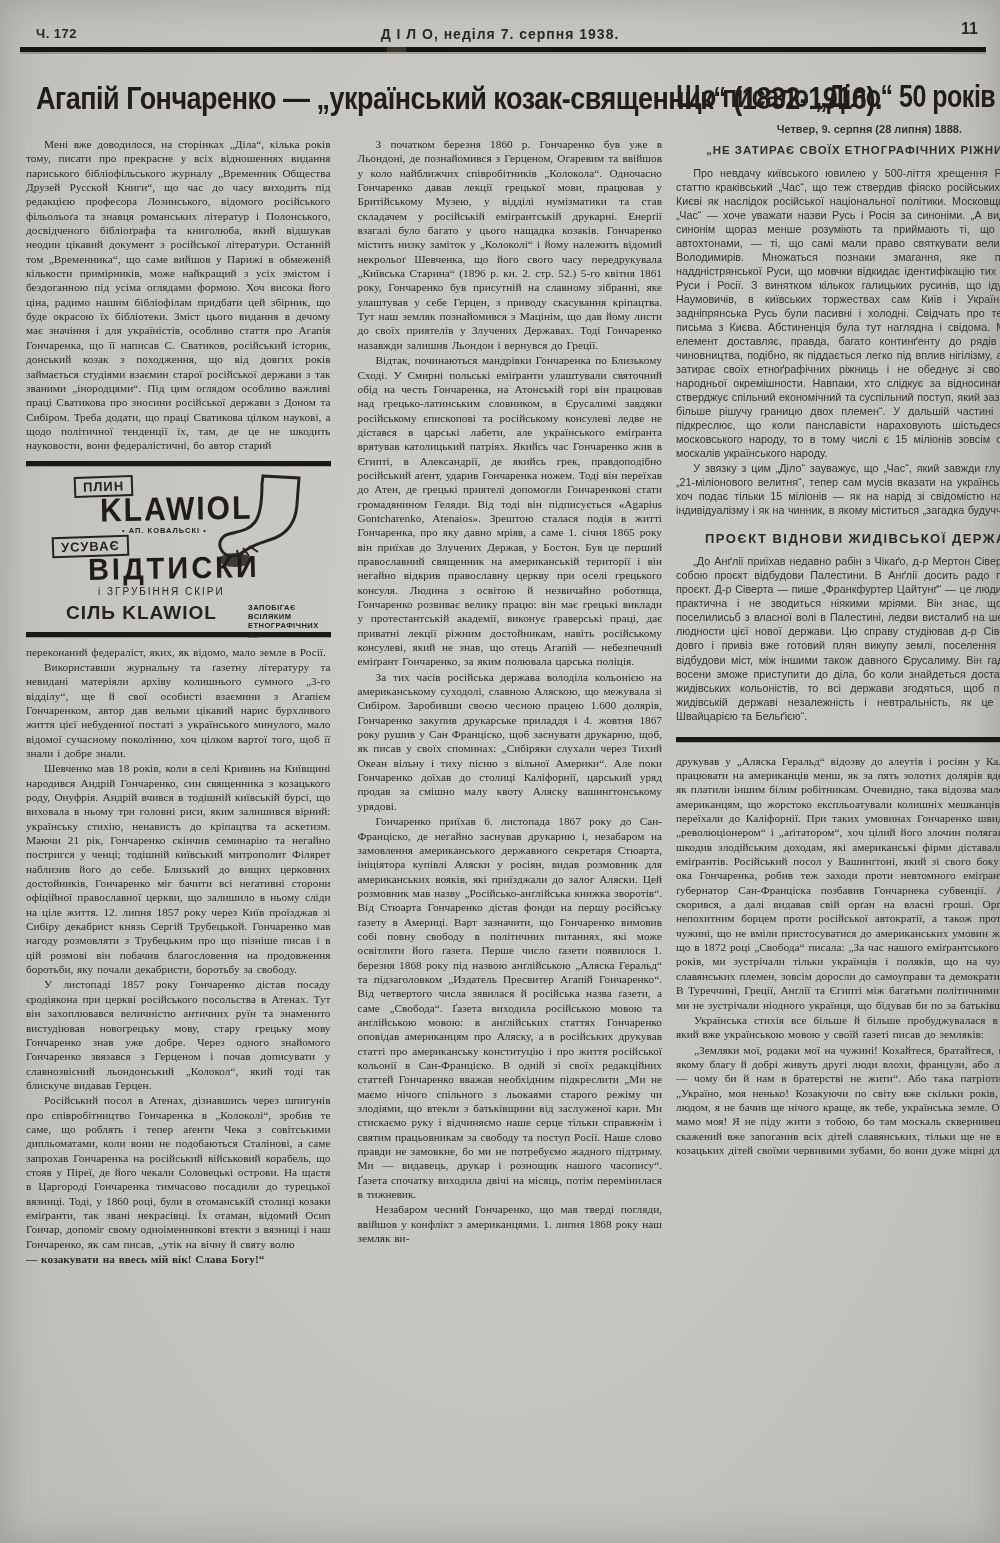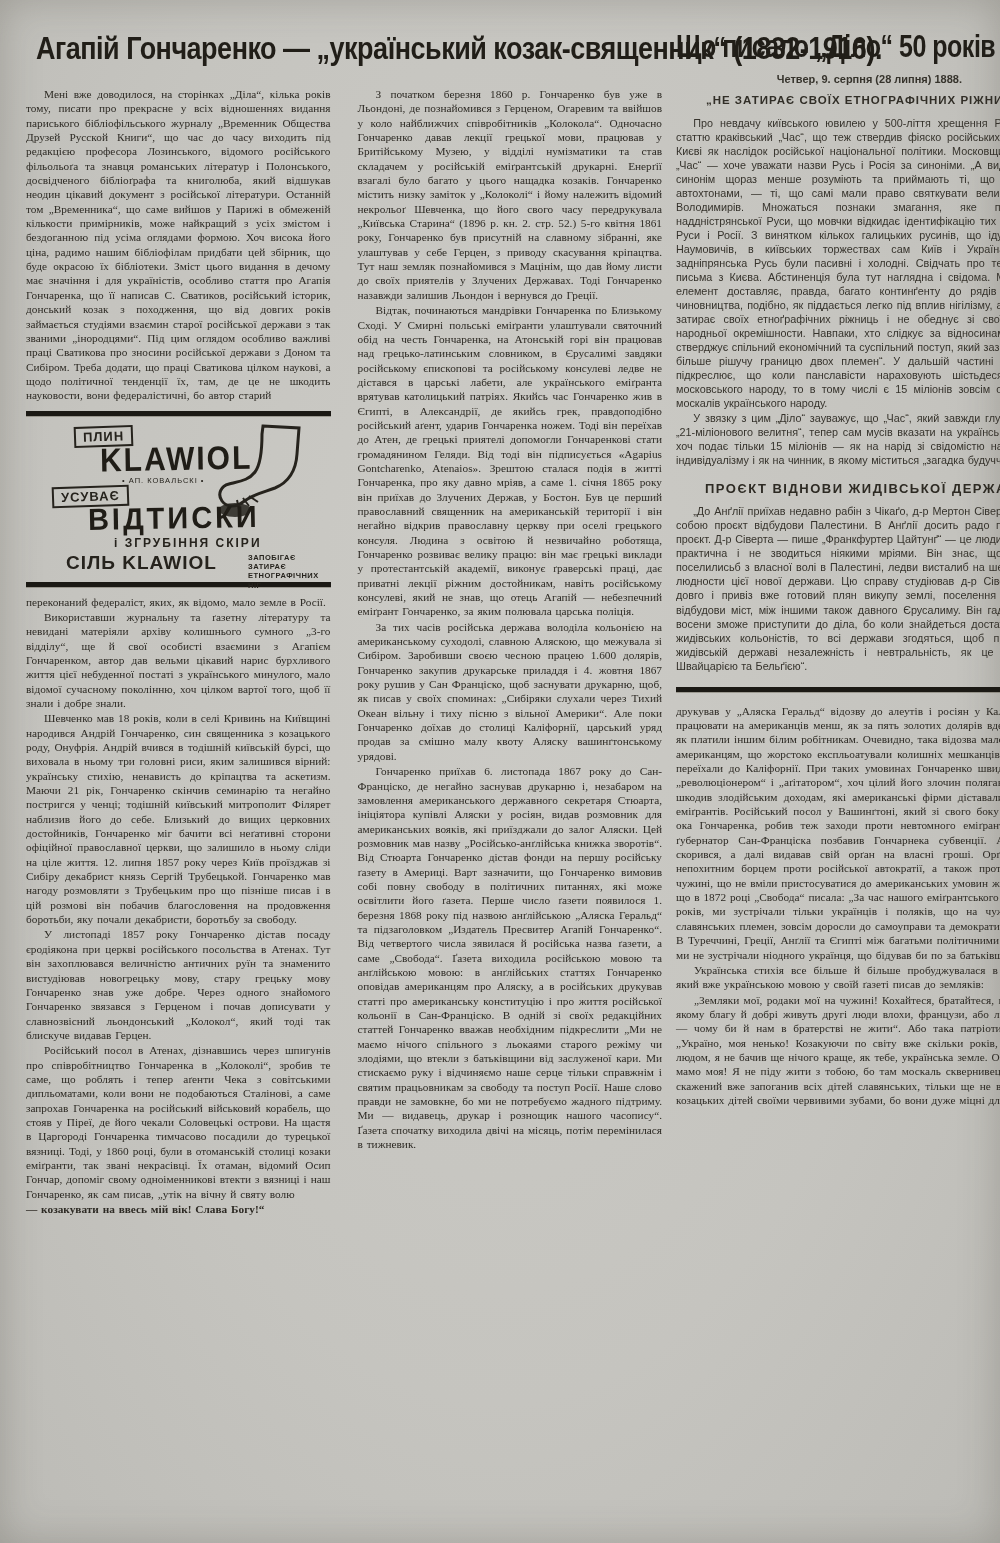--- a/index.html
+++ b/index.html
@@ -57,35 +57,41 @@
     text-align:center; letter-spacing:1.5px; margin:14px 0 8px 0; color:#2d2a23;}
   
   .ad{ position:relative; height:150px; margin:4px 0 2px 0; color:#26231d;
     font-family:"Liberation Sans",sans-serif; }
   .ad .badge{ display:inline-block; border:2.5px solid #26231d; padding:1px 7px;
     font-weight:bold; font-size:13px; letter-spacing:1px; background:rgba(200,199,194,.4);
     transform:rotate(-2deg);}
   .ad .plyn{ position:absolute; left:48px; top:2px;}
   .ad .brand{ position:absolute; left:74px; top:18px; font-size:30px; font-weight:bold;
     letter-spacing:2px; transform:scaleY(1.1) rotate(-1deg); color:#201d17;}
-  .ad .subbrand{ position:absolute; left:96px; top:52px; font-size:7.5px; font-weight:normal; letter-spacing:1px;}
+  .ad .subbrand{ position:absolute; left:96px; top:52px; font-size:7.5px; font-weight:bold; letter-spacing:1px;}
   .ad .usuvaye{ position:absolute; left:26px; top:62px;}
   .ad .vidtysky{ position:absolute; left:62px; top:78px; font-size:29px; font-weight:bold;
     letter-spacing:3px; transform:scaleY(1.05) rotate(-1deg); color:#201d17;}
-  .ad .zhrub{ position:absolute; left:88px; top:112px; font-size:12px; font-weight:bold; letter-spacing:2px;}
+  .ad .zhrub{ position:absolute; left:72px; top:112px; font-size:10px; font-weight:normal; letter-spacing:2px;}
   .ad .salt{ position:absolute; left:40px; top:128px; font-size:19px; font-weight:bold; letter-spacing:1px;}
   .ad .saltnote{ position:absolute; left:222px; top:129px; font-size:7.5px; font-weight:bold;
     line-height:1.25; letter-spacing:.5px;}
   .ad svg.foot{ position:absolute; right:26px; top:0;}
 </style>
 </head>
 <body>
 
 <div class="page">
 
+  <header class="masthead">
+    <span class="issue">Ч. 172</span>
+    <span class="mast-title">Д І Л О,  неділя 7. серпня 1938.</span>
+    <span class="pageno">11</span>
+    <div class="mast-rule"></div>
+  </header>
 
   <main class="content">
 
     <section class="main-article">
       <h1 class="headline">Агапій Гончаренко — „український козак-священник“ (1832-1916).</h1>
       <div class="cols">
 
         <div class="col">
           <div>
               <p class="para">Мені вже доводилося, на сторінках „Діла“, кілька років тому, писати про прекрасне у всіх відношеннях видання париського бібліофільського журналу „Временник Общества Друзей Русской Книги“, що час до часу виходить під редакцією професора Лозинського, відомого російського фільольоґа та знавця романських літератур і Полонського, досвідченого бібліоґрафа та книголюба, який відшукав неодин цікавий документ з російської літератури. Останній том „Временника“, що саме вийшов у Парижі в обмеженій кількости примірників, може найкращий з усіх змістом і бездоганною під усіма оглядами формою. Хоч висока його ціна, радимо нашим бібліофілам придбати цей збірник, що буде окрасою їх бібліотеки. Зміст цього видання в дечому має значіння і для україністів, особливо стаття про Агапія Гончаренка, що її написав С. Сватиков, російський історик, донський козак з походження, що від довгих років займається студіями взаємин старої російської держави з так званими „інородцями“. Під цим оглядом особливо важливі праці Сватикова про зносини російської держави з Доном та Сибіром. Треба додати, що праці Сватикова цілком наукові, а щодо політичної тенденції їх, там, де це не шкодить науковости, вони федералістичні, бо автор старий</p>
@@ -99,21 +105,21 @@
             <svg class="foot" width="92" height="96" viewBox="0 0 92 96">
               <path d="M50,2 L86,4 L84,30 C83,46 76,58 62,64 C52,68 40,70 30,78 C24,83 14,84 9,77 C4,70 8,62 16,60 C28,57 36,56 42,48 C48,40 49,22 49,10 Z" fill="none" stroke="#26231d" stroke-width="3"></path>
               <ellipse cx="22" cy="86" rx="16" ry="7" fill="#26231d" opacity="0.85"></ellipse>
               <path d="M30,74 l6,8 M24,76 l2,9 M36,72 l9,6" stroke="#26231d" stroke-width="2"></path>
             </svg>
             <span class="badge usuvaye">УСУВАЄ</span>
             <span class="vidtysky">ВІДТИСКИ</span>
             <span class="zhrub">і ЗГРУБІННЯ СКІРИ</span>
             <span class="salt">СІЛЬ KLAWIOL</span>
             <span class="saltnote">
-              <span>ЗАПОБІГАЄ ЗАТИРАЄ</span><br>
+              <span>ЗАПОБІГАЄ ВСІЛЯКИМ</span><br>
               <span>ЕТНОГРАФІЧНИХ НІГ</span>
             </span>
           </div>
 
           <div class="hrule"></div>
           <div>
               <p class="para noindent">переконаний федераліст, яких, як відомо, мало земле в Росії.</p>
               <p class="para">Використавши журнальну та ґазетну літературу та невидані матеріяли архіву колишнього сумного „3-го відділу“, ще й свої особисті взаємини з Агапієм Гончаренком, автор дав вельми цікавий нарис бурхливого життя цієї небуденної постаті з українського минулого, мало відомої сучасному поколінню, хоч цілком вартої того, щоб її знали і добре знали.</p>
               <p class="para">Шевченко мав 18 років, коли в селі Кривинь на Київщині народився Андрій Гончаренко, син священника з козацького роду, Онуфрія. Андрій вчився в тодішній київській бурсі, що виховала в ньому три головні риси, яким залишився вірний: українську стихію, ненависть до кріпацтва та аскетизм. Маючи 21 рік, Гончаренко скінчив семинарію та негайно постригся у ченці; тодішній київський митрополит Філярет наблизив його до себе. Близький до вищих церковних достойників, Гончаренко міг бачити всі неґативні сторони офіційної православної церкви, що залишило в ньому сліди на ціле життя. 12. липня 1857 року через Київ проїзджав зі Сибіру декабрист князь Сергій Трубецькой. Гончаренко мав нагоду розмовляти з Трубецьким про що пізніше писав і в цій розмові він побачив благословення на продовження боротьби, яку почали декабристи, боротьбу за свободу.</p>
               <p class="para">У листопаді 1857 року Гончаренко дістав посаду єродіякона при церкві російського посольства в Атенах. Тут він захоплювався величністю античних руїн та знаменито вистудіював новогрецьку мову, стару грецьку мову Гончаренко знав уже добре. Через одного знайомого Гончаренко звязався з Герценом і почав дописувати у славнозвісний льондонський „Колокол“, який тоді так блискуче видавав Герцен.</p>
@@ -121,20 +127,21 @@
               <p class="para bold noindent">— козакувати на ввесь мій вік! Слава Богу!“</p>
             </div>
         </div>
 
         <div class="col">
           <div>
               <p class="para">З початком березня 1860 р. Гончаренко був уже в Льондоні, де познайомився з Герценом, Огаревим та ввійшов у коло найближчих співробітників „Колокола“. Одночасно Гончаренко давав лекції грецької мови, працював у Бритійському Музею, у відділі нумізматики та став складачем у російській еміґрантській друкарні. Енерґії взагалі було багато у цього нащадка козаків. Гончаренко містить низку заміток у „Колоколі“ і йому належить відомий некрольоґ Шевченка, що його свого часу передрукувала „Київська Старина“ (1896 р. кн. 2. стр. 52.) 5-го квітня 1861 року, Гончаренко був присутній на славному зібранні, яке улаштував у себе Герцен, з приводу скасування кріпацтва. Тут наш земляк познайомився з Мацінім, що дав йому листи до своїх приятелів у Злучених Державах. Тоді Гончаренко назавжди залишив Льондон і вернувся до Греції.</p>
               <p class="para">Відтак, починаються мандрівки Гончаренка по Близькому Сході. У Смирні польські еміґранти улаштували святочний обід на честь Гончаренка, на Атонській горі він працював над грецько-латинським словником, в Єрусалимі завдяки російському єпископові та російському консулеві ледве не дістався в царські лабети, але українського еміґранта врятував католицький патріях. Якийсь час Гончаренко жив в Єгипті, в Александрії, де якийсь грек, правдоподібно російський аґент, ударив Гончаренка ножем. Тоді він переїхав до Атен, де грецькі приятелі допомогли Гончаренкові стати громадянином Геляди. Від тоді він підписується «Agapius Gontcharenko, Atenaios». Зрештою сталася подія в житті Гончаренка, про яку давно мріяв, а саме 1. січня 1865 року він приїхав до Злучених Держав, у Бостон. Був це перший православний священник на американській території і він негайно відкрив православну церкву при оселі грецького консуля. Людина з освітою й незвичайно роботяща, Гончаренко розвиває велику працю: він має грецькі виклади у протестантській академії, виконує ґраверські праці, дає приватні лекції ріжним достойникам, навіть російському консулеві, який не знав, що отець Агапій — небезпечний еміґрант Гончаренко, за яким полювала царська поліція.</p>
               <p class="para">За тих часів російська держава володіла кольонією на американському суходолі, славною Аляскою, що межувала зі Сибіром. Заробивши своєю чесною працею 1.600 долярів, Гончаренко закупив друкарське приладдя і 4. жовтня 1867 року рушив у Сан Франціско, щоб заснувати друкарню, щоб, як писав у своїх споминах: „Сибіряки слухали через Тихий Океан вільну і тиху пісню з вільної Америки“. Але поки Гончаренко доїхав до столиці Каліфорнії, царський уряд продав за смішно малу квоту Аляску вашинґтонському урядові.</p>
               <p class="para">Гончаренко приїхав 6. листопада 1867 року до Сан-Франціско, де негайно заснував друкарню і, незабаром на замовлення американського державного секретаря Стюарта, ініціятора купівлі Аляски у росіян, видав розмовник для американських вояків, які приїзджали до залог Аляски. Цей розмовник мав назву „Російсько-анґлійська книжка зворотів“. Від Стюарта Гончаренко дістав фонди на першу російську ґазету в Америці. Варт зазначити, що Гончаренко вимовив собі повну свободу в політичних питаннях, які може освітлити його ґазета. Перше число ґазети появилося 1. березня 1868 року під назвою анґлійською „Аляска Геральд“ та підзаголовком „Издатель Пресвитер Агапій Гончаренко“. Від четвертого числа зявилася й російська назва ґазети, а саме „Свобода“. Ґазета виходила російською мовою та анґлійською мовою: в анґлійських статтях Гончаренко оповідав американцям про Аляску, а в російських друкував статті про американську конституцію і про життя російської кольонії в Сан-Франціско. В одній зі своїх редакційних статтей Гончаренко вважав необхідним підкреслити „Ми не маємо нічого спільного з льокаями старого режіму чи злодіями, що втекли з батьківщини від заслуженої кари. Ми стискаємо руку і відчиняємо наше серце тільки справжнім і святим працьовникам за свободу та поступ Росії. Наше слово правди не замовкне, бо ми не потребуємо жадного підтриму. Ми — видавець, друкар і рознощик нашого часопису“. Ґазета спочатку виходила двічі на місяць, потім перемінилася в тижневик.</p>
+              <p class="para">Незабаром чесний Гончаренко, що мав тверді погляди, ввійшов у конфлікт з американцями. 1. липня 1868 року наш земляк ви-</p>
             </div>
         </div>
 
       </div>
     </section>
 
     <div class="vdivider"></div>
 
     <aside class="right-col">
       <h2 class="right-headline">Що писало „Діло“ 50 років тому.</h2>

